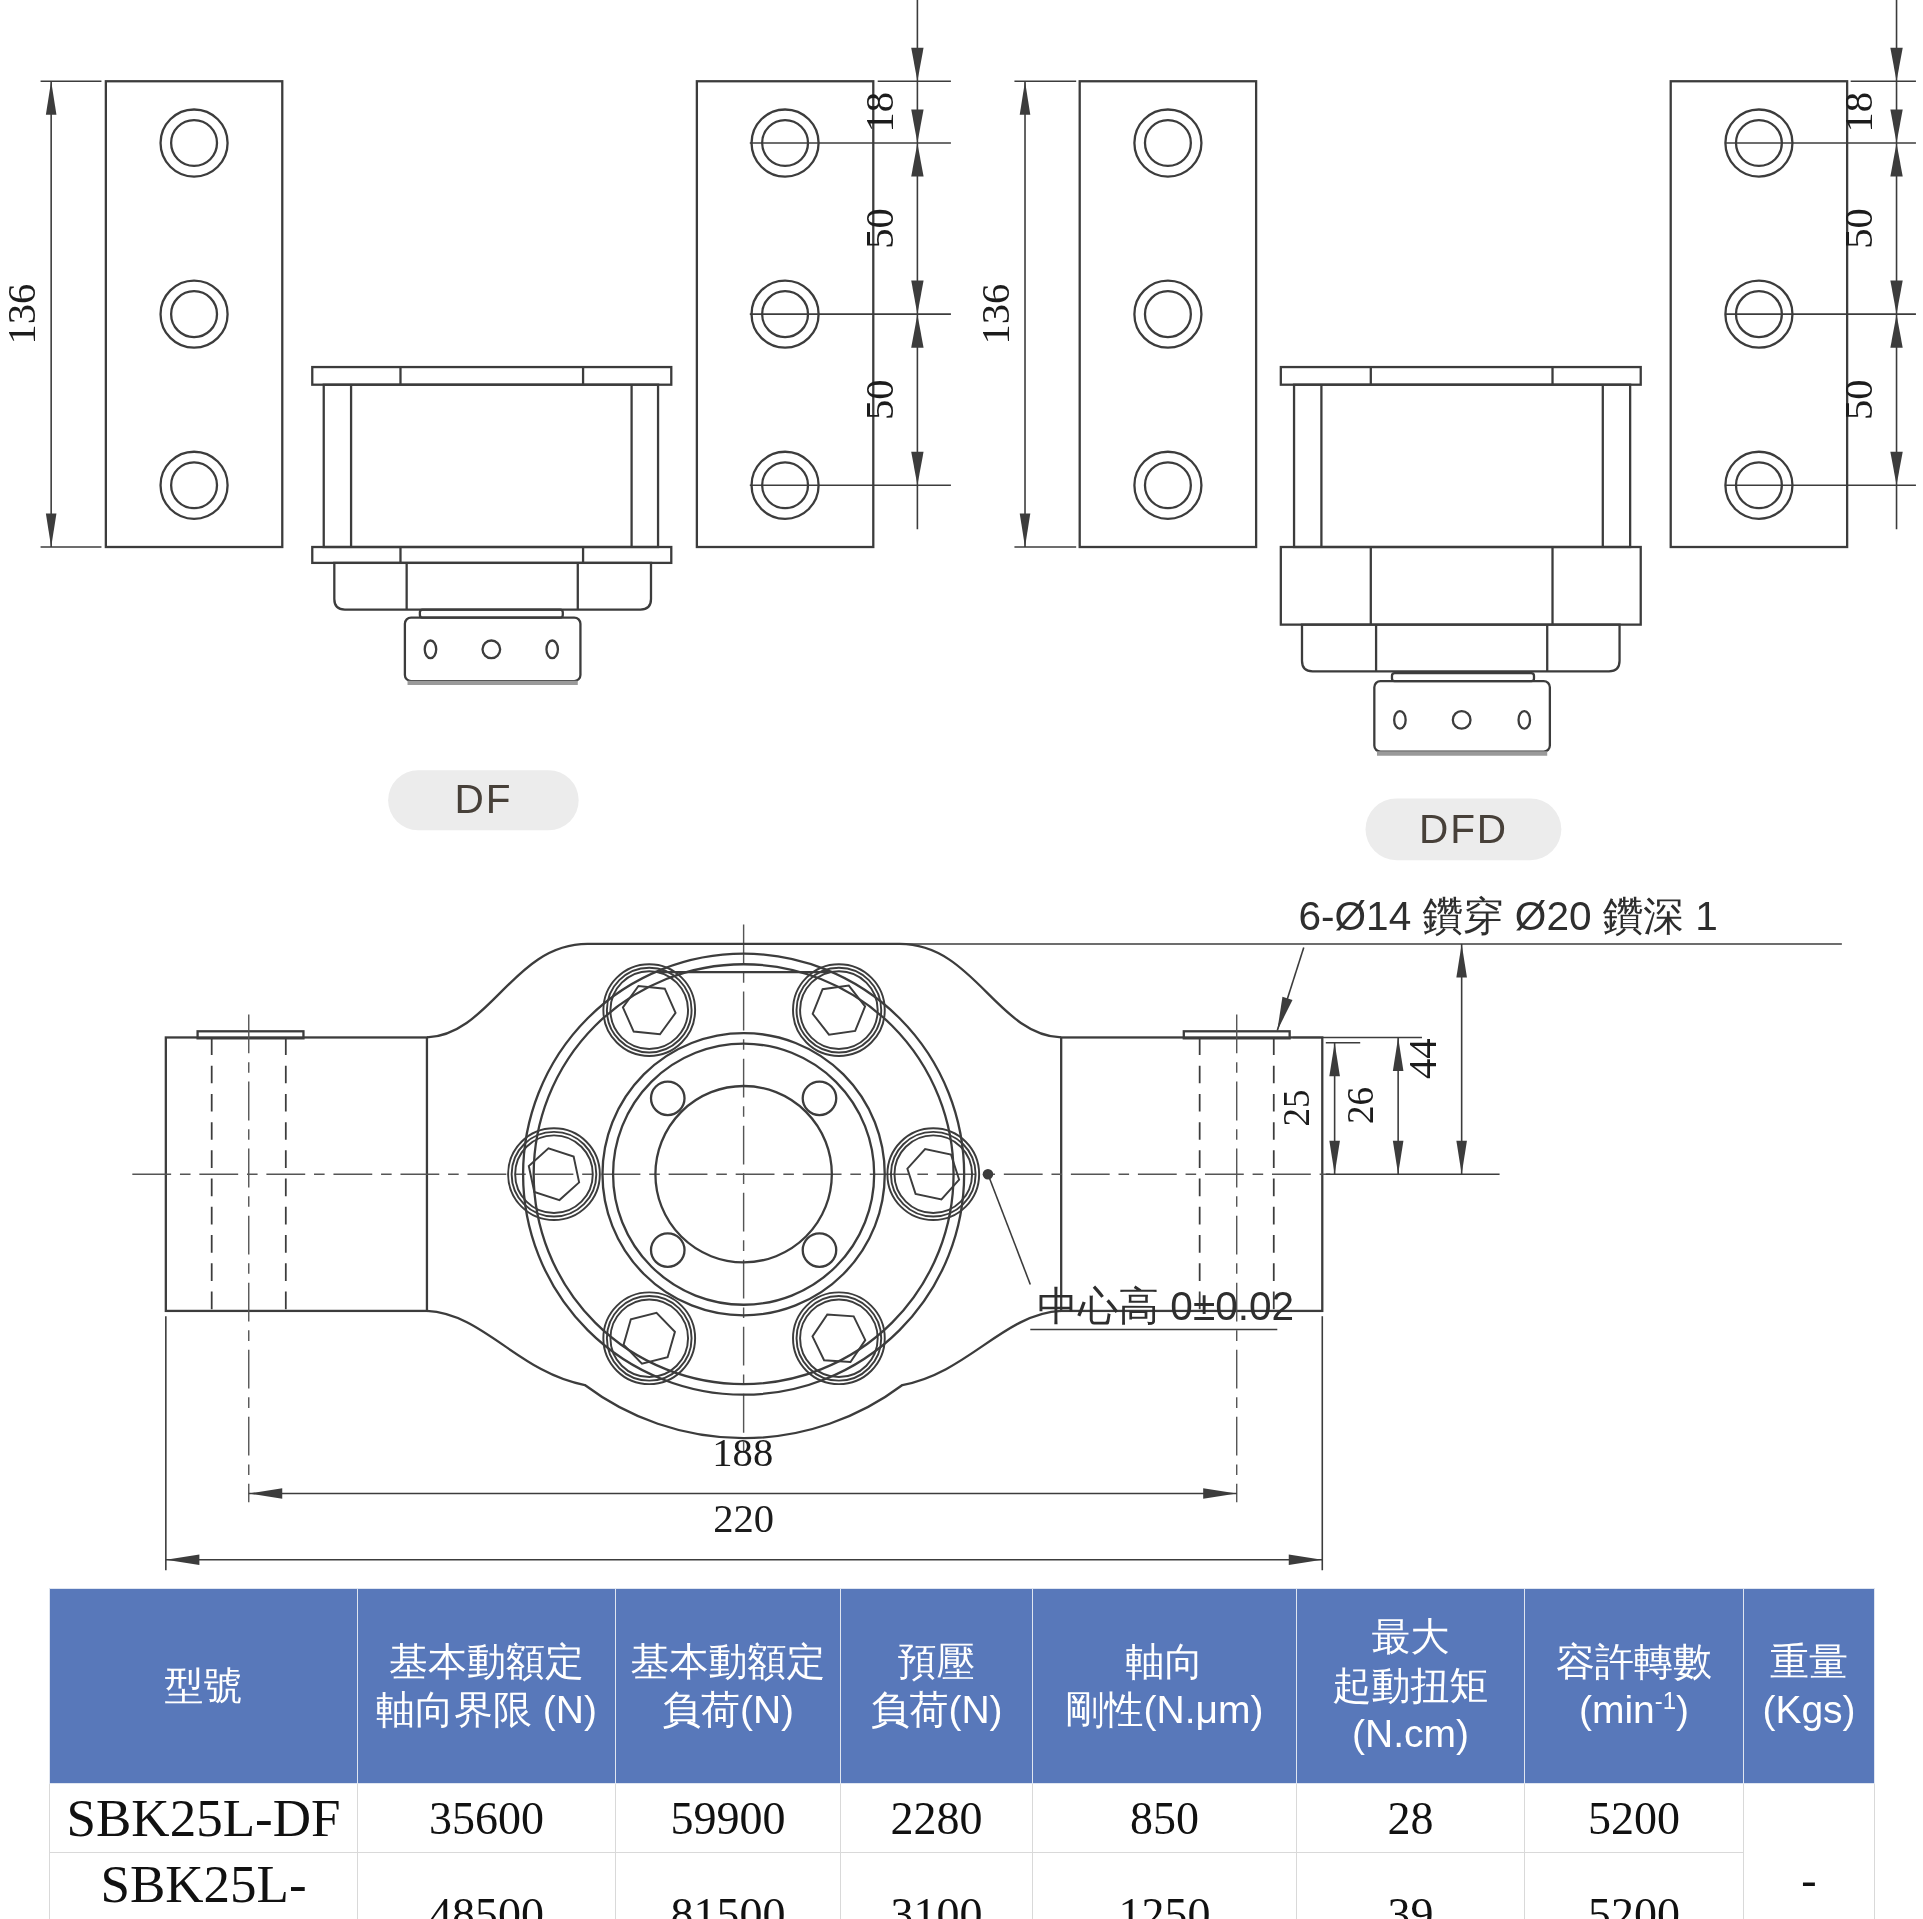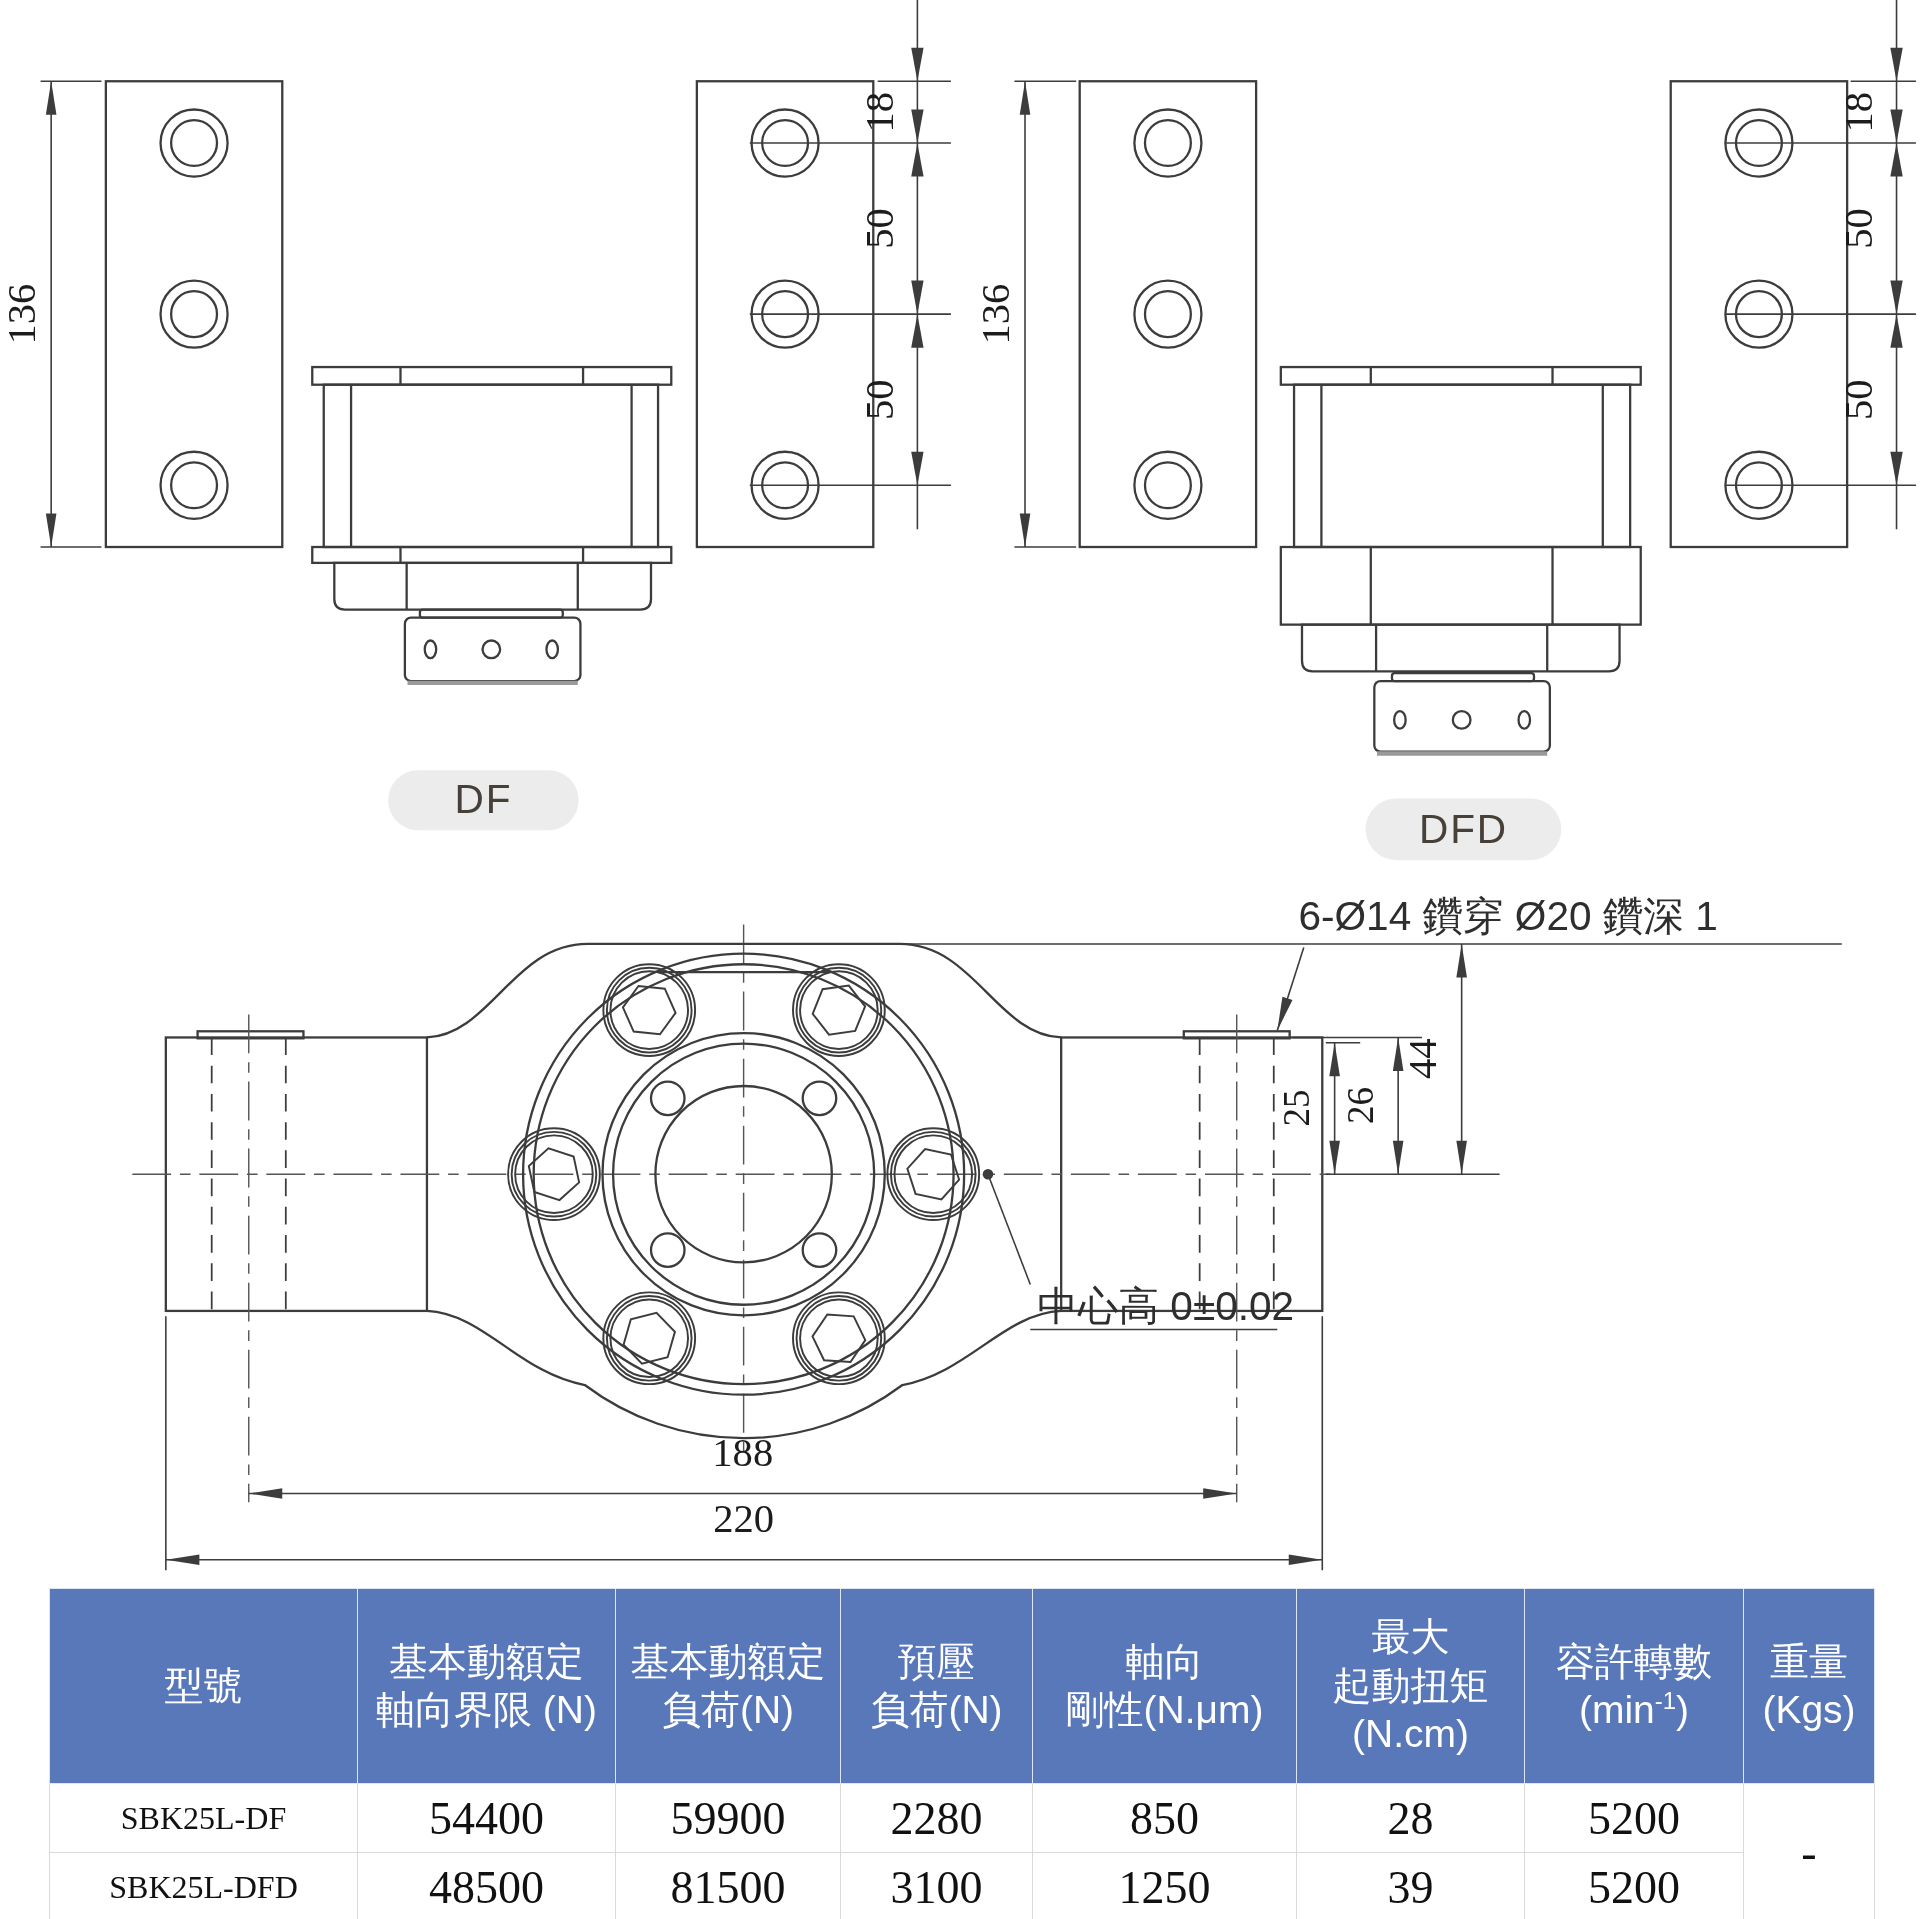--- a/index.html
+++ b/index.html
@@ -10,21 +10,21 @@
   .dimnum-s{font-family:"Liberation Serif",serif;font-size:42px;}
   .cjk{font-family:"Liberation Sans","DejaVu Sans",sans-serif;font-size:46px;fill:#2e2e2e;}
   .pill-txt{font-family:"Liberation Sans",sans-serif;font-size:46px;fill:#474039;letter-spacing:2px;}
   
   #spec{position:absolute;left:49px;top:1588px;width:1824px;border-collapse:collapse;table-layout:fixed;}
   #spec th{background:#5878BA;color:#fff;font-weight:normal;
            font-family:"Liberation Sans","DejaVu Sans",sans-serif;font-size:39px;line-height:1.24;
            border:1.8px solid #dfe5f0;vertical-align:middle;text-align:center;height:192px;}
   #spec td{font-family:"Liberation Serif",serif;font-size:46px;color:#111;background:#fff;
            border:1.8px solid #d9d9d9;text-align:center;vertical-align:middle;height:66px;}
-  #spec td.model{font-size:32px;}
+  #spec td.model{font-size:53px;}
   #spec sup{font-size:24px;}
   #spec{border:1.8px solid #c9c9c9;}
 </style>
 </head>
 <body>
 
 <div id="stage">
 
 <svg width="1923" height="1588" viewBox="0 0 2180 1800">
   <defs>
@@ -325,21 +325,21 @@
           </th>
       <th>
         <div>重量</div>
             <div>(Kgs)</div>
           </th>
     </tr>
   </thead>
   <tbody>
     <tr>
       <td class="model">SBK25L-DF</td>
-      <td>54400</td>
+      <td>35600</td>
       <td>59900</td>
       <td>2280</td>
       <td>850</td>
       <td>28</td>
       <td>5200</td>
       <td rowspan="2">-</td>
     </tr>
     <tr>
       <td class="model">SBK25L-DFD</td>
       <td>48500</td>

